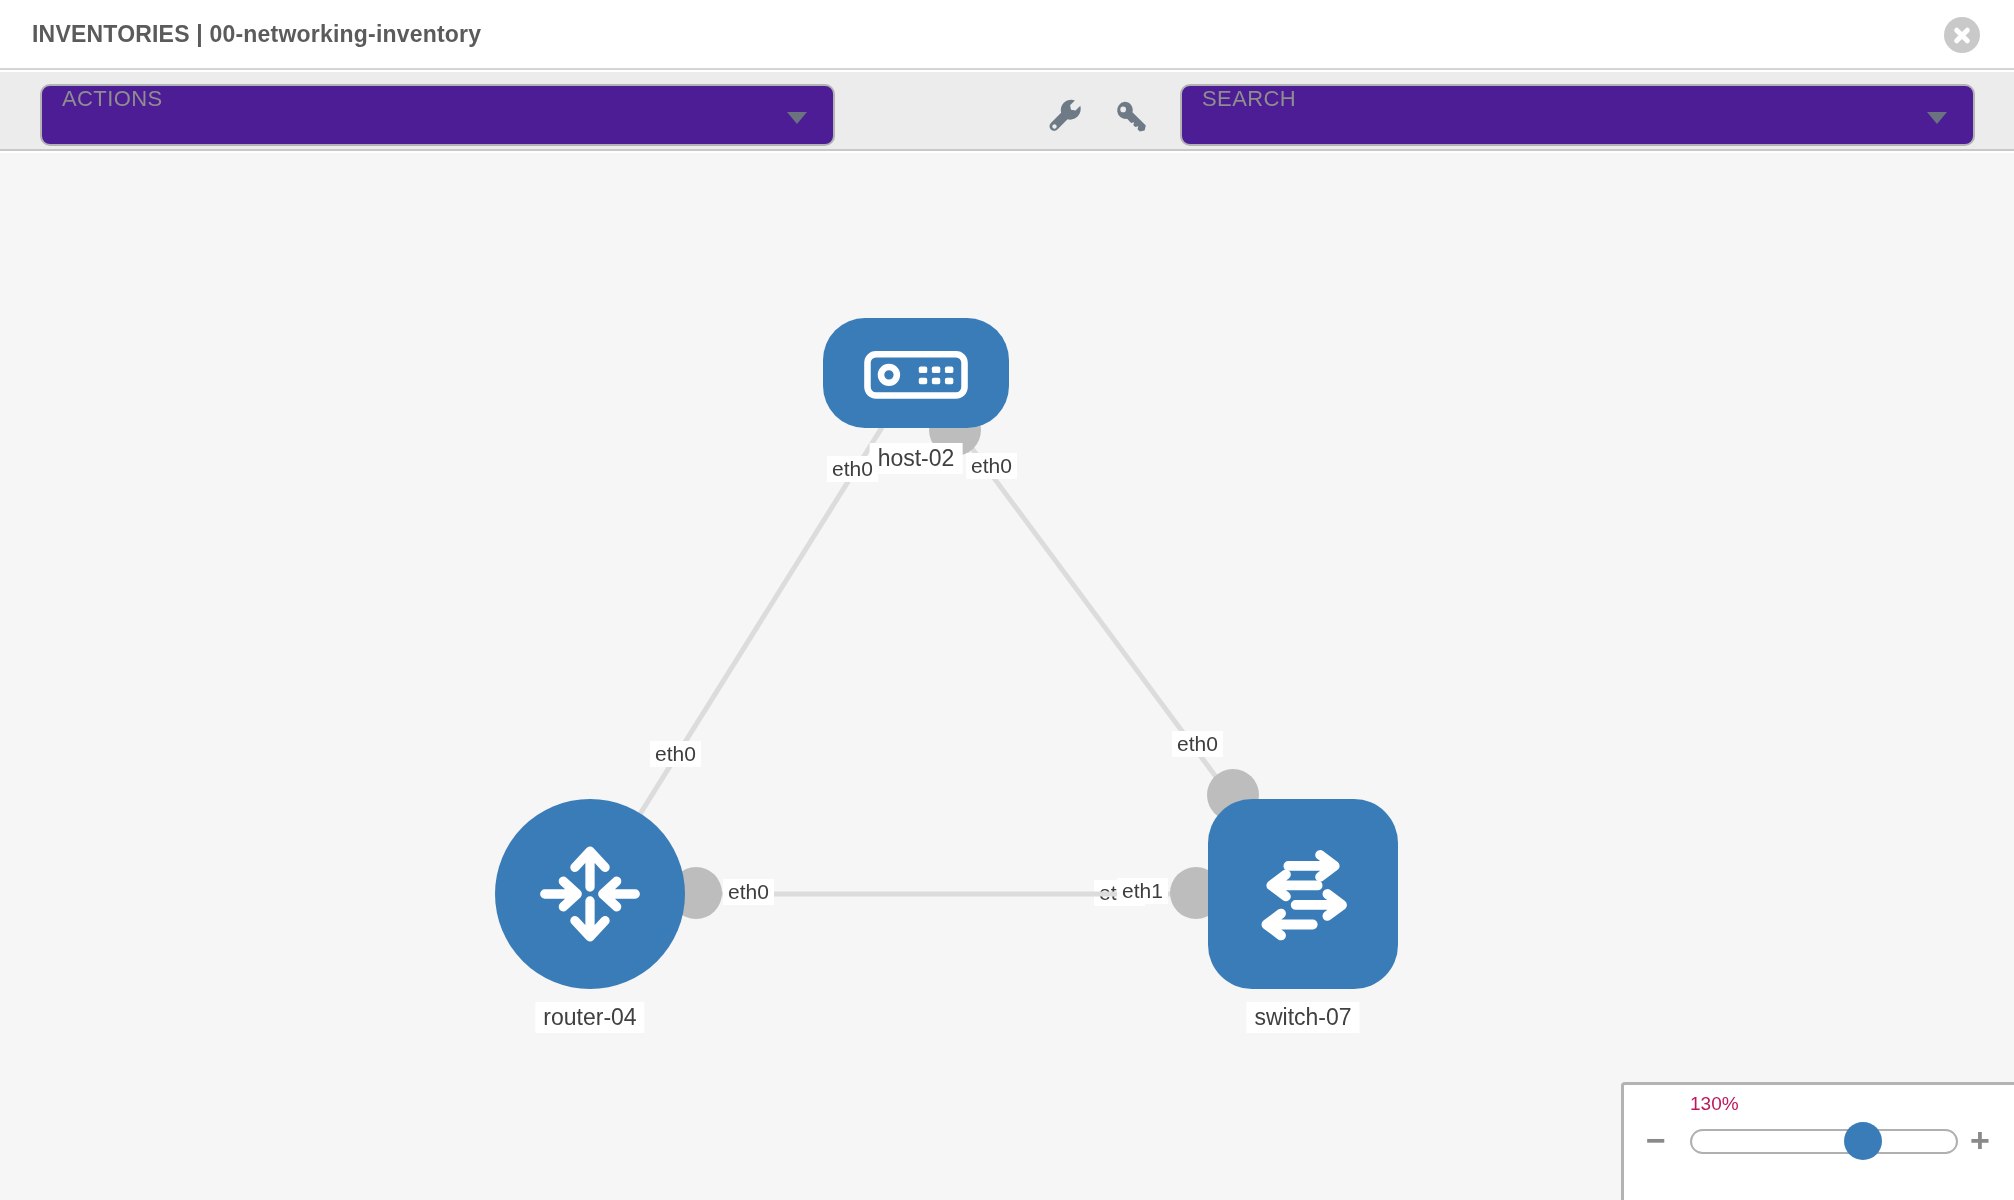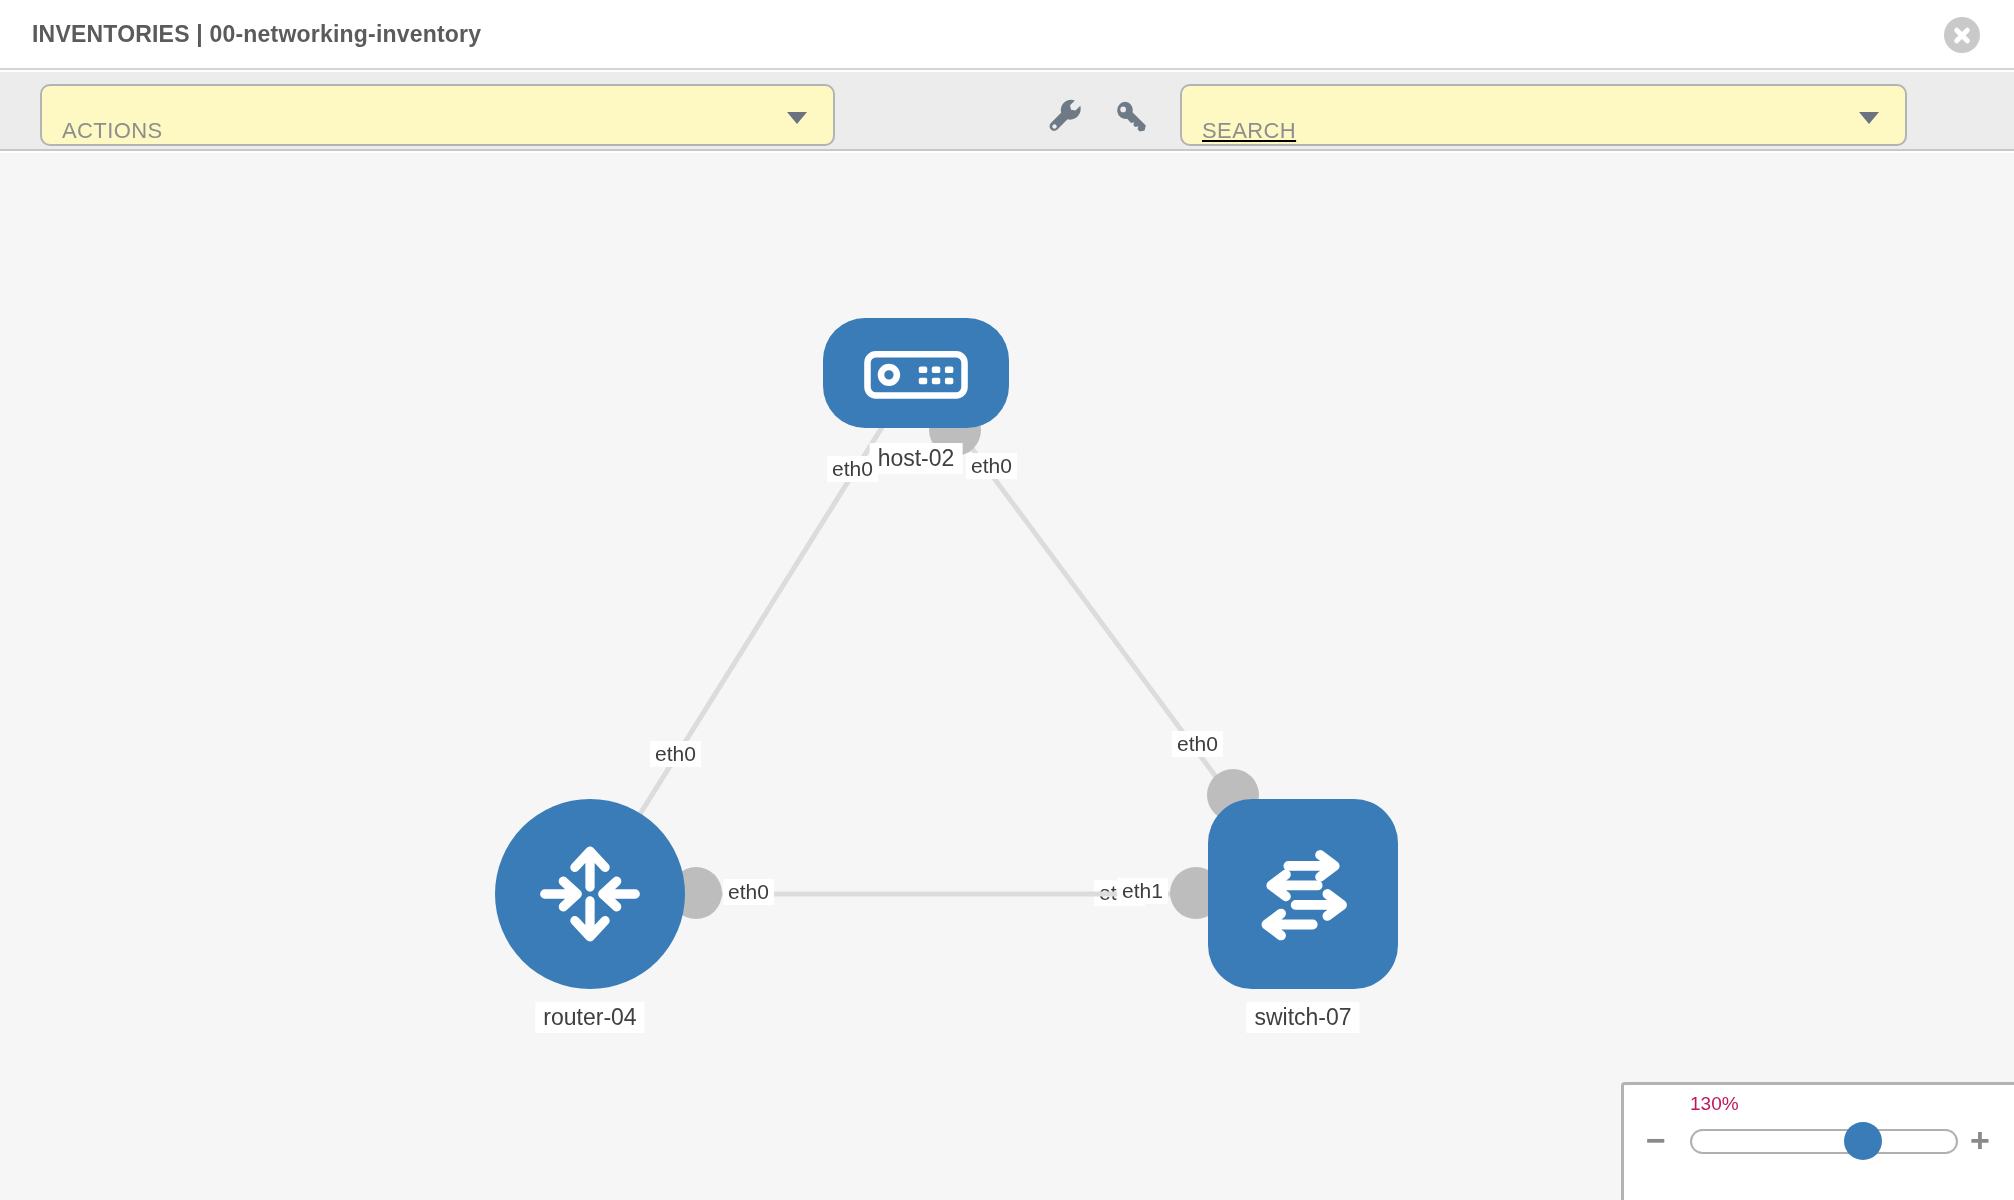--- a/index.html
+++ b/index.html
@@ -17,28 +17,28 @@
        border-bottom:2px solid #D4D4D4;display:flex;align-items:center;}
   .hdr h1{font-size:23px;font-weight:bold;color:var(--title_gray);margin-left:32px;letter-spacing:.2px;}
   .close-btn{position:absolute;right:34px;top:17px;width:36px;height:36px;border-radius:50%;
        background:var(--close_gray);border:none;cursor:pointer;}
   .close-btn i{position:absolute;left:8px;top:16px;width:20px;height:5px;background:#fff;border-radius:3px;}
   .close-btn i.a{transform:rotate(45deg);} .close-btn i.b{transform:rotate(-45deg);}
 
   
   .tbar{position:absolute;left:0;top:72px;width:100%;height:79px;background:var(--toolbar_bg);
         border-bottom:2px solid #C8C8C8;}
-  .selbox{position:absolute;top:12px;height:62px;background:#fef9c3;border:2px solid var(--border_gray);
-        border-radius:10px;display:flex;align-items:flex-end;cursor:pointer;}
+  .selbox{position:absolute;top:12px;height:62px;background:#4c1d95;border:2px solid var(--border_gray);
+        border-radius:10px;display:flex;align-items:flex-start;cursor:pointer;}
   .selbox .lbl{font-size:22px;color:var(--text_muted);margin-left:20px;letter-spacing:.4px;}
   .caret{position:absolute;right:26px;top:26px;width:0;height:0;
         border-left:10px solid transparent;border-right:10px solid transparent;
         border-top:12px solid #6B7280;}
   .actions-box{left:40px;width:795px;}
-  .search-box{left:1180px;width:727px;text-decoration:underline;}
+  .search-box{left:1180px;width:795px;}
   .tool-ico{position:absolute;top:26px;width:36px;height:36px;background:none;border:none;cursor:pointer;}
   .tool-ico svg{width:36px;height:36px;display:block;}
   .wrench-pos{left:1047px;} .key-pos{left:1114px;}
 
   
   .canvas{position:absolute;left:0;top:153px;width:2014px;height:1047px;background:var(--canvas_bg);}
   .links-svg{position:absolute;left:0;top:0;z-index:1;}
   .node{position:absolute;z-index:2;background:var(--node_blue);display:flex;
         align-items:center;justify-content:center;cursor:pointer;}
   .node svg{display:block;}

